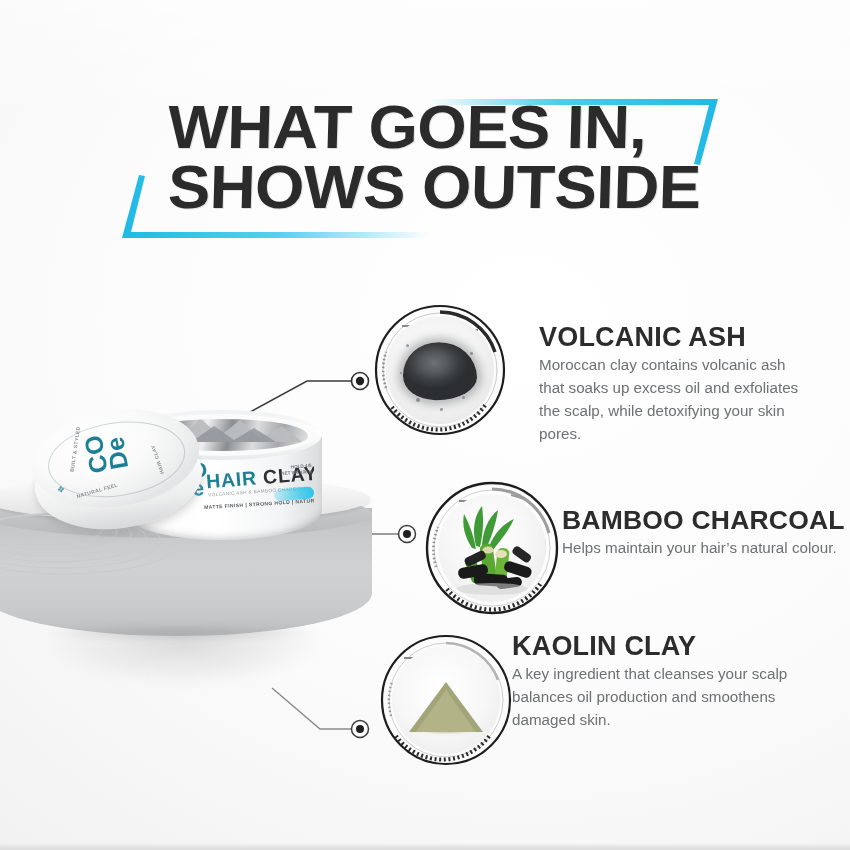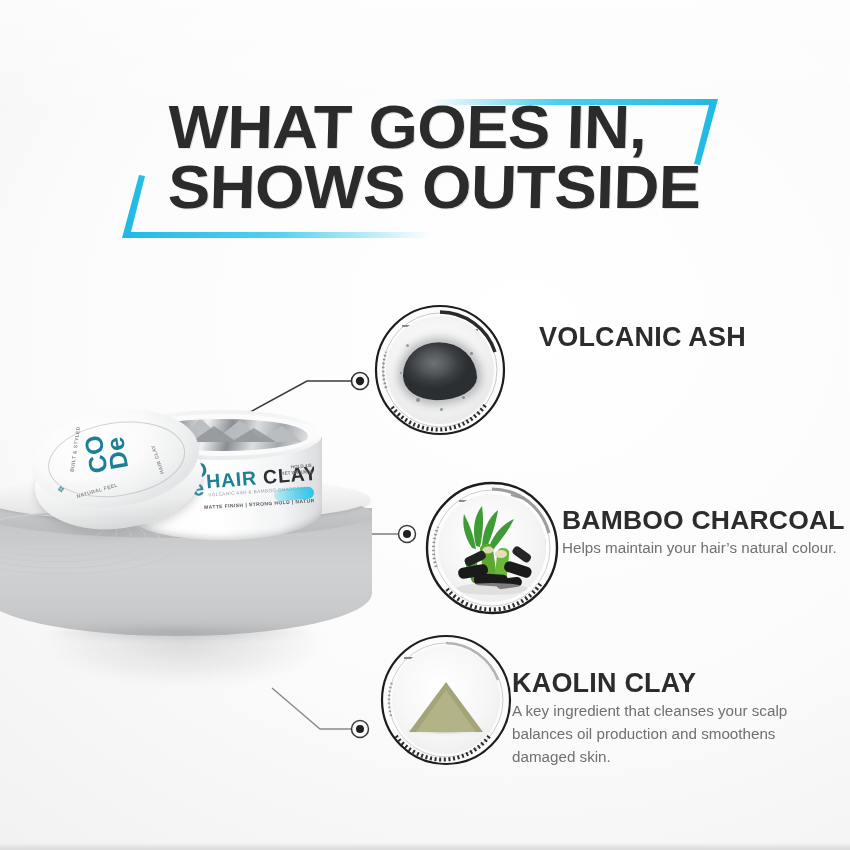--- a/index.html
+++ b/index.html
@@ -349,21 +349,21 @@
 
   
   #badge-2 { left: 425px; top: 481px; width: 134px; height: 134px; }
   #photo-2 { left: 13px; top: 13px; width: 108px; height: 108px; }
   #text-2  { left: 562px; top: 505px; width: 290px; }
   #text-2 .callout-title { font-size: 26.5px; }
 
   
   #badge-3 { left: 380px; top: 634px; width: 132px; height: 132px; }
   #photo-3 { left: 12px; top: 12px; width: 108px; height: 108px; }
-  #text-3  { left: 512px; top: 668px; width: 280px; }
+  #text-3  { left: 512px; top: 631px; width: 280px; }
   #text-3 .callout-title { font-size: 27px; }
 
   .ash-mound {
     position: absolute;
     left: 50%; top: 50%;
     transform: translate(-50%, -48%);
     width: 74px; height: 58px;
     border-radius: 48% 52% 55% 45% / 58% 62% 40% 42%;
     background:
       radial-gradient(46% 44% at 42% 36%, #6f7274 0%, #54585a 40%, #3a3d3f 72%, #2c2f31 100%);
@@ -546,20 +546,21 @@
       <div class="ash-speck" style="left:20px;top:28px;width:3px;height:3px;"></div>
       <div class="ash-speck" style="left:84px;top:36px;width:2.5px;height:2.5px;"></div>
       <div class="ash-speck" style="left:30px;top:82px;width:3.5px;height:3.5px;"></div>
       <div class="ash-speck" style="left:76px;top:80px;width:3px;height:3px;"></div>
       <div class="ash-speck" style="left:54px;top:92px;width:2.5px;height:2.5px;"></div>
       <div class="ash-speck" style="left:14px;top:56px;width:2px;height:2px;"></div>
     </div>
   </div>
   <div class="callout-text" id="text-1">
     <div class="callout-title">VOLCANIC ASH</div>
+    <div class="callout-desc">Moroccan clay contains volcanic ash that soaks up excess oil and exfoliates the scalp, while detoxifying your skin pores.</div>
   </div>
 
   <div class="callout-badge" id="badge-2">
     <svg viewBox="0 0 134 134" width="134" height="134">
       <circle cx="67" cy="67" r="65" fill="#fdfdfd" stroke="#1d1d1d" stroke-width="2.4"></circle>
       <circle cx="67" cy="67" r="58" fill="none" stroke="#cfcfcf" stroke-width="1"></circle>
       <circle cx="67" cy="67" r="52" fill="none" stroke="#e0e0e0" stroke-width="1"></circle>
       <path d="M 67 8 A 59 59 0 0 1 124 52" fill="none" stroke="#9d9d9d" stroke-width="3"></path>
       <path d="M 22 108 A 59 59 0 0 0 116 102" fill="none" stroke="#2d2d2d" stroke-width="4.2" stroke-dasharray="2 2.8"></path>
       <path d="M 11 86 A 59 59 0 0 1 13 46" fill="none" stroke="#8e8e8e" stroke-width="2.6" stroke-dasharray="1.6 2.4"></path>

